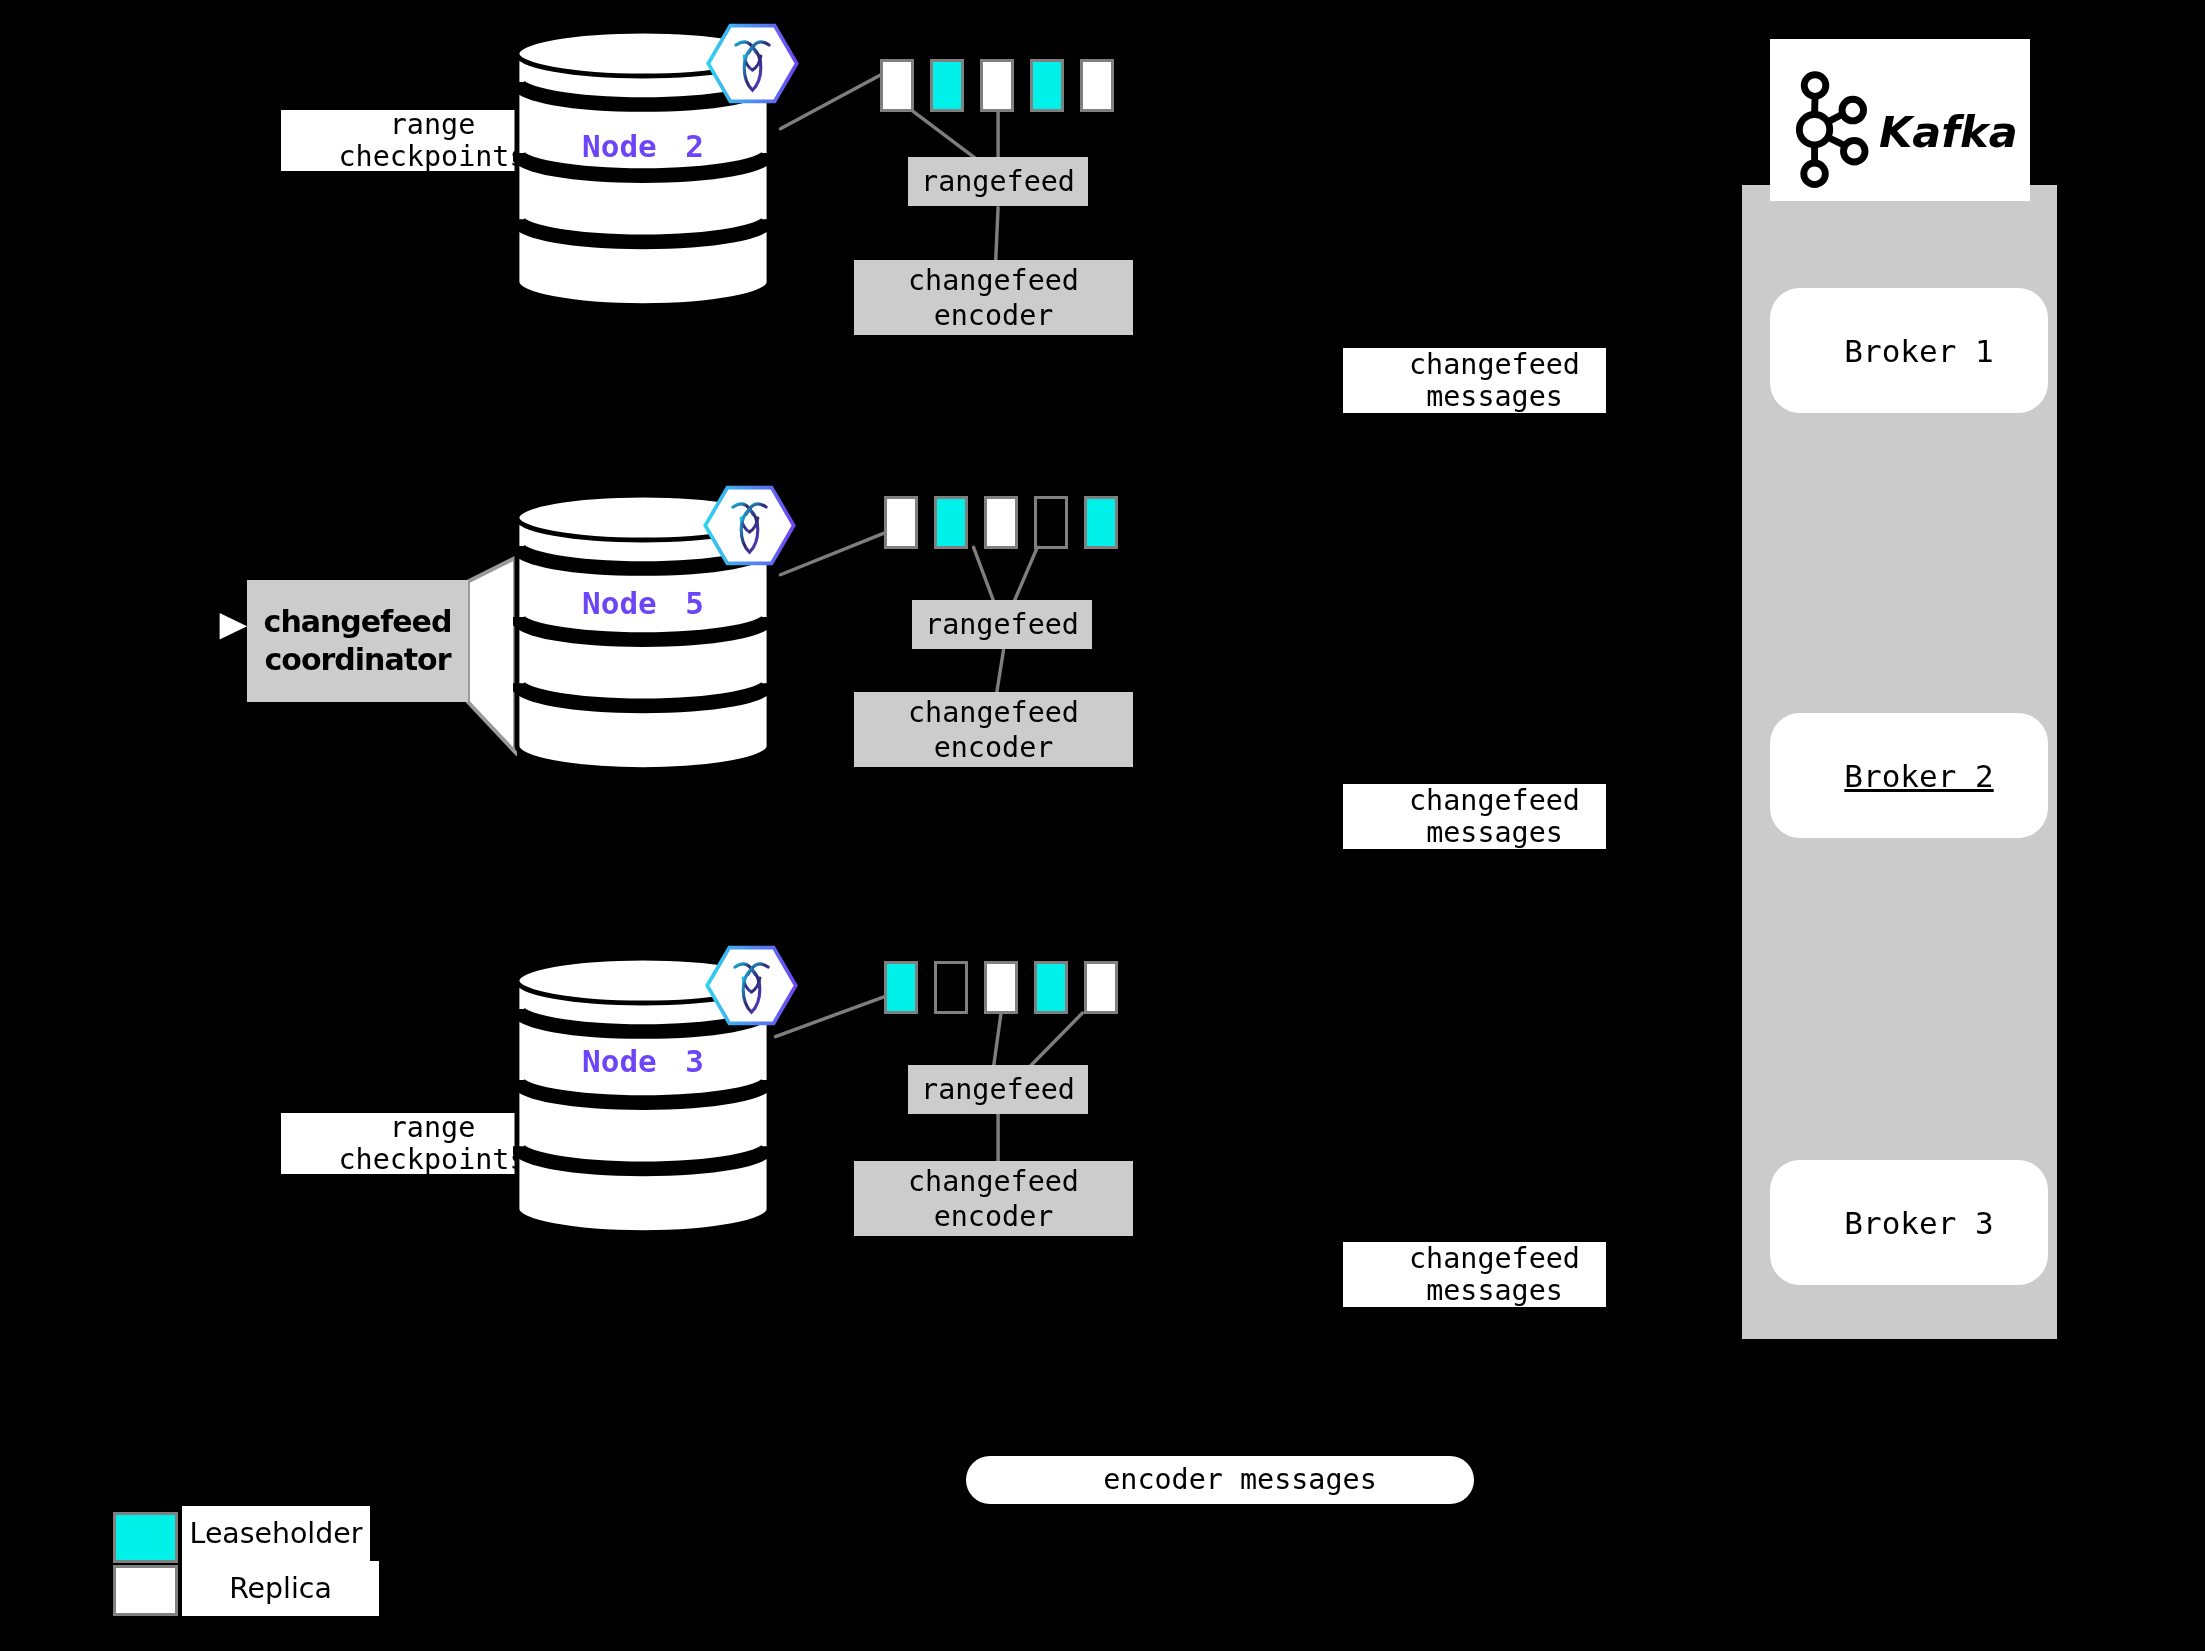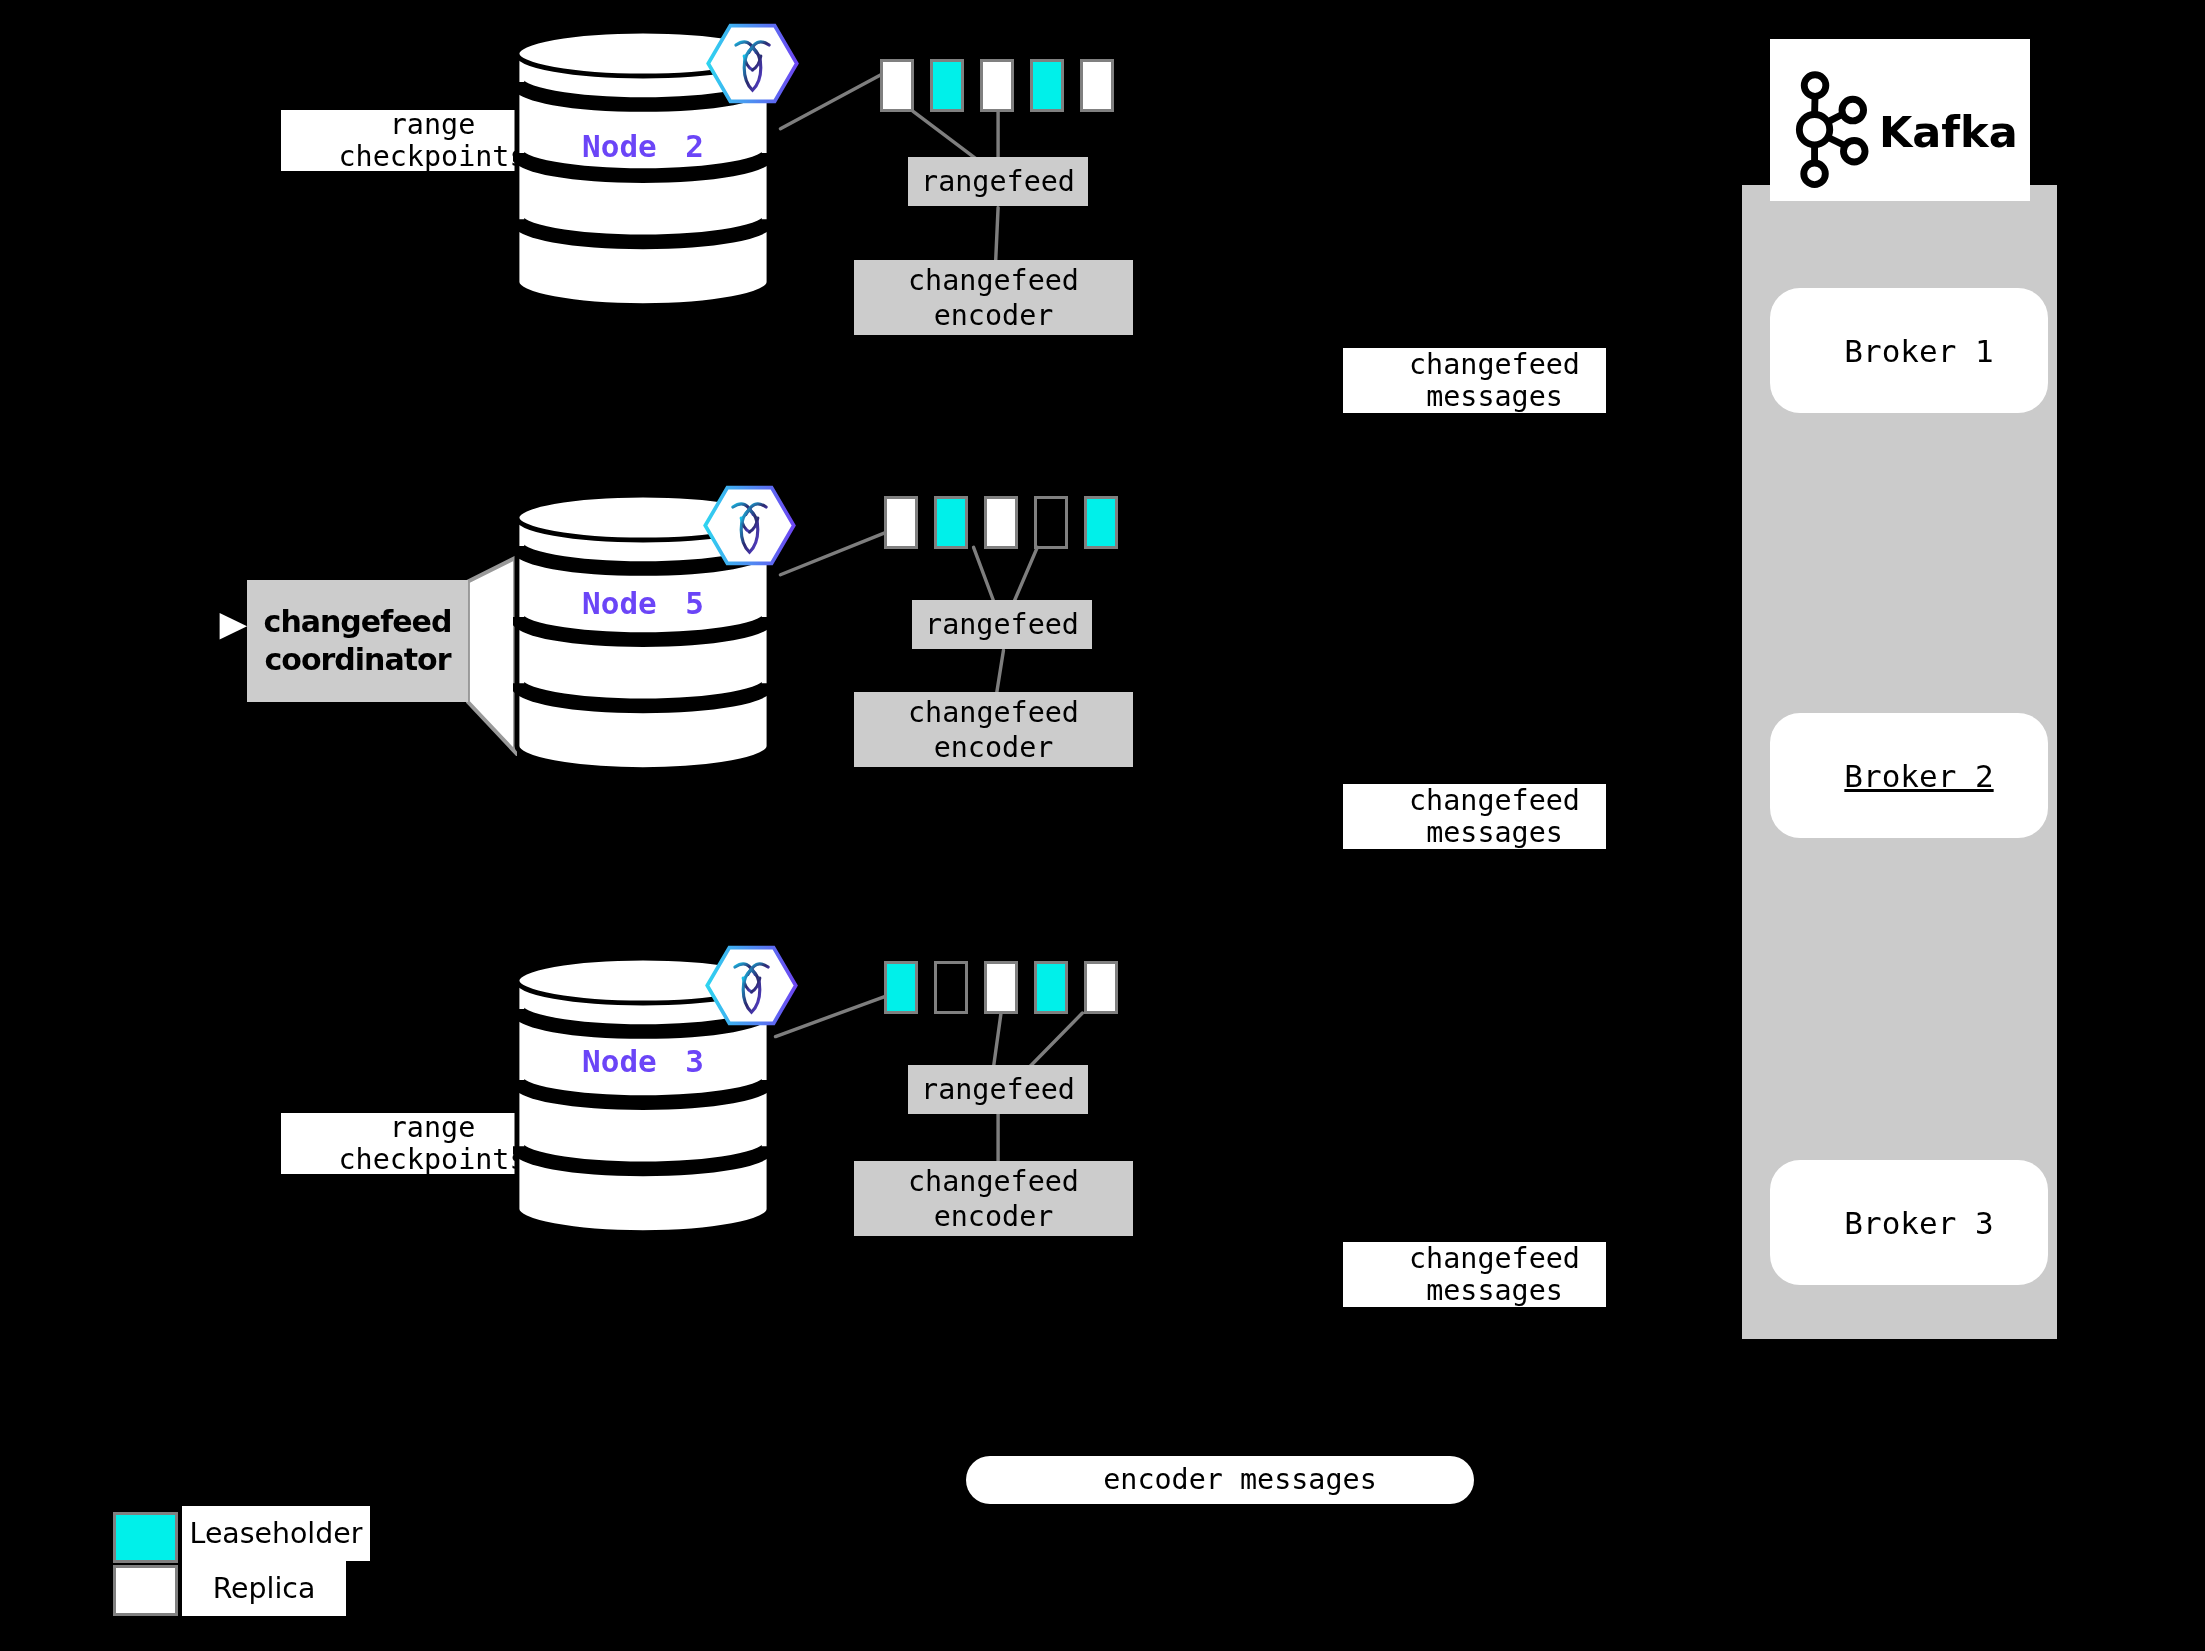--- a/index.html
+++ b/index.html
@@ -18,21 +18,21 @@
   .node-label{color:#6b45f7;font-weight:bold;font-size:31px;line-height:31px;text-align:center;word-spacing:9.8px;}
   .broker{position:absolute;left:1770px;width:258px;height:125px;background:#fff;border-radius:30px;
           display:flex;align-items:center;justify-content:center;font-size:31px;color:#000;padding-left:20px;}
   .pill{border-radius:24.5px;}
   .coord{background:#ccc;color:#000;font-family:"DejaVu Sans","Liberation Sans",sans-serif;
          font-weight:bold;font-size:30px;line-height:38px;letter-spacing:-1px;
          display:flex;align-items:center;justify-content:center;text-align:center;}
   .legend-swatch{position:absolute;left:113px;width:65px;height:51px;border:3.9px solid #808080;box-sizing:border-box;}
   .legend-label{position:absolute;background:#fff;color:#000;display:flex;align-items:center;justify-content:center;
                 font-family:"DejaVu Sans","Liberation Sans",sans-serif;font-size:28.4px;}
-  .kafka-text{font-family:"DejaVu Sans","Liberation Sans",sans-serif;font-weight:bold;font-size:43px;color:#000;}
+  .kafka-text{font-family:"DejaVu Sans","Liberation Sans",sans-serif;font-weight:bold;font-size:43px;color:#000;font-style:italic;}
   svg{display:block;}
 </style>
 </head>
 <body>
 
 <div id="canvas">
 
   <svg class="abs" style="left:0;top:0;" width="2205" height="1652" viewBox="0 0 4498 3369">
     <g stroke="#7e7e7e" stroke-width="7" stroke-linecap="round">
 
@@ -222,16 +222,16 @@
 
   <div class="broker" style="top:288px;">Broker 1</div>
   <div class="broker" style="top:713px;text-decoration:underline;">Broker 2</div>
   <div class="broker" style="top:1160px;">Broker 3</div>
 
   <div class="abs white-label pill" style="left:966px;top:1456px;width:468px;height:48px;">encoder messages</div>
 
   <div class="legend-swatch leaseholder" style="top:1512px;"></div>
   <div class="legend-swatch replica" style="top:1565px;"></div>
   <div class="legend-label" style="left:182px;top:1506px;width:188px;height:55px;">Leaseholder</div>
-  <div class="legend-label" style="left:182px;top:1561px;width:164px;height:55px;">Replica</div>
+  <div class="legend-label" style="left:182px;top:1561px;width:197px;height:55px;">Replica</div>
 
 </div>
 
 
 </body></html>

